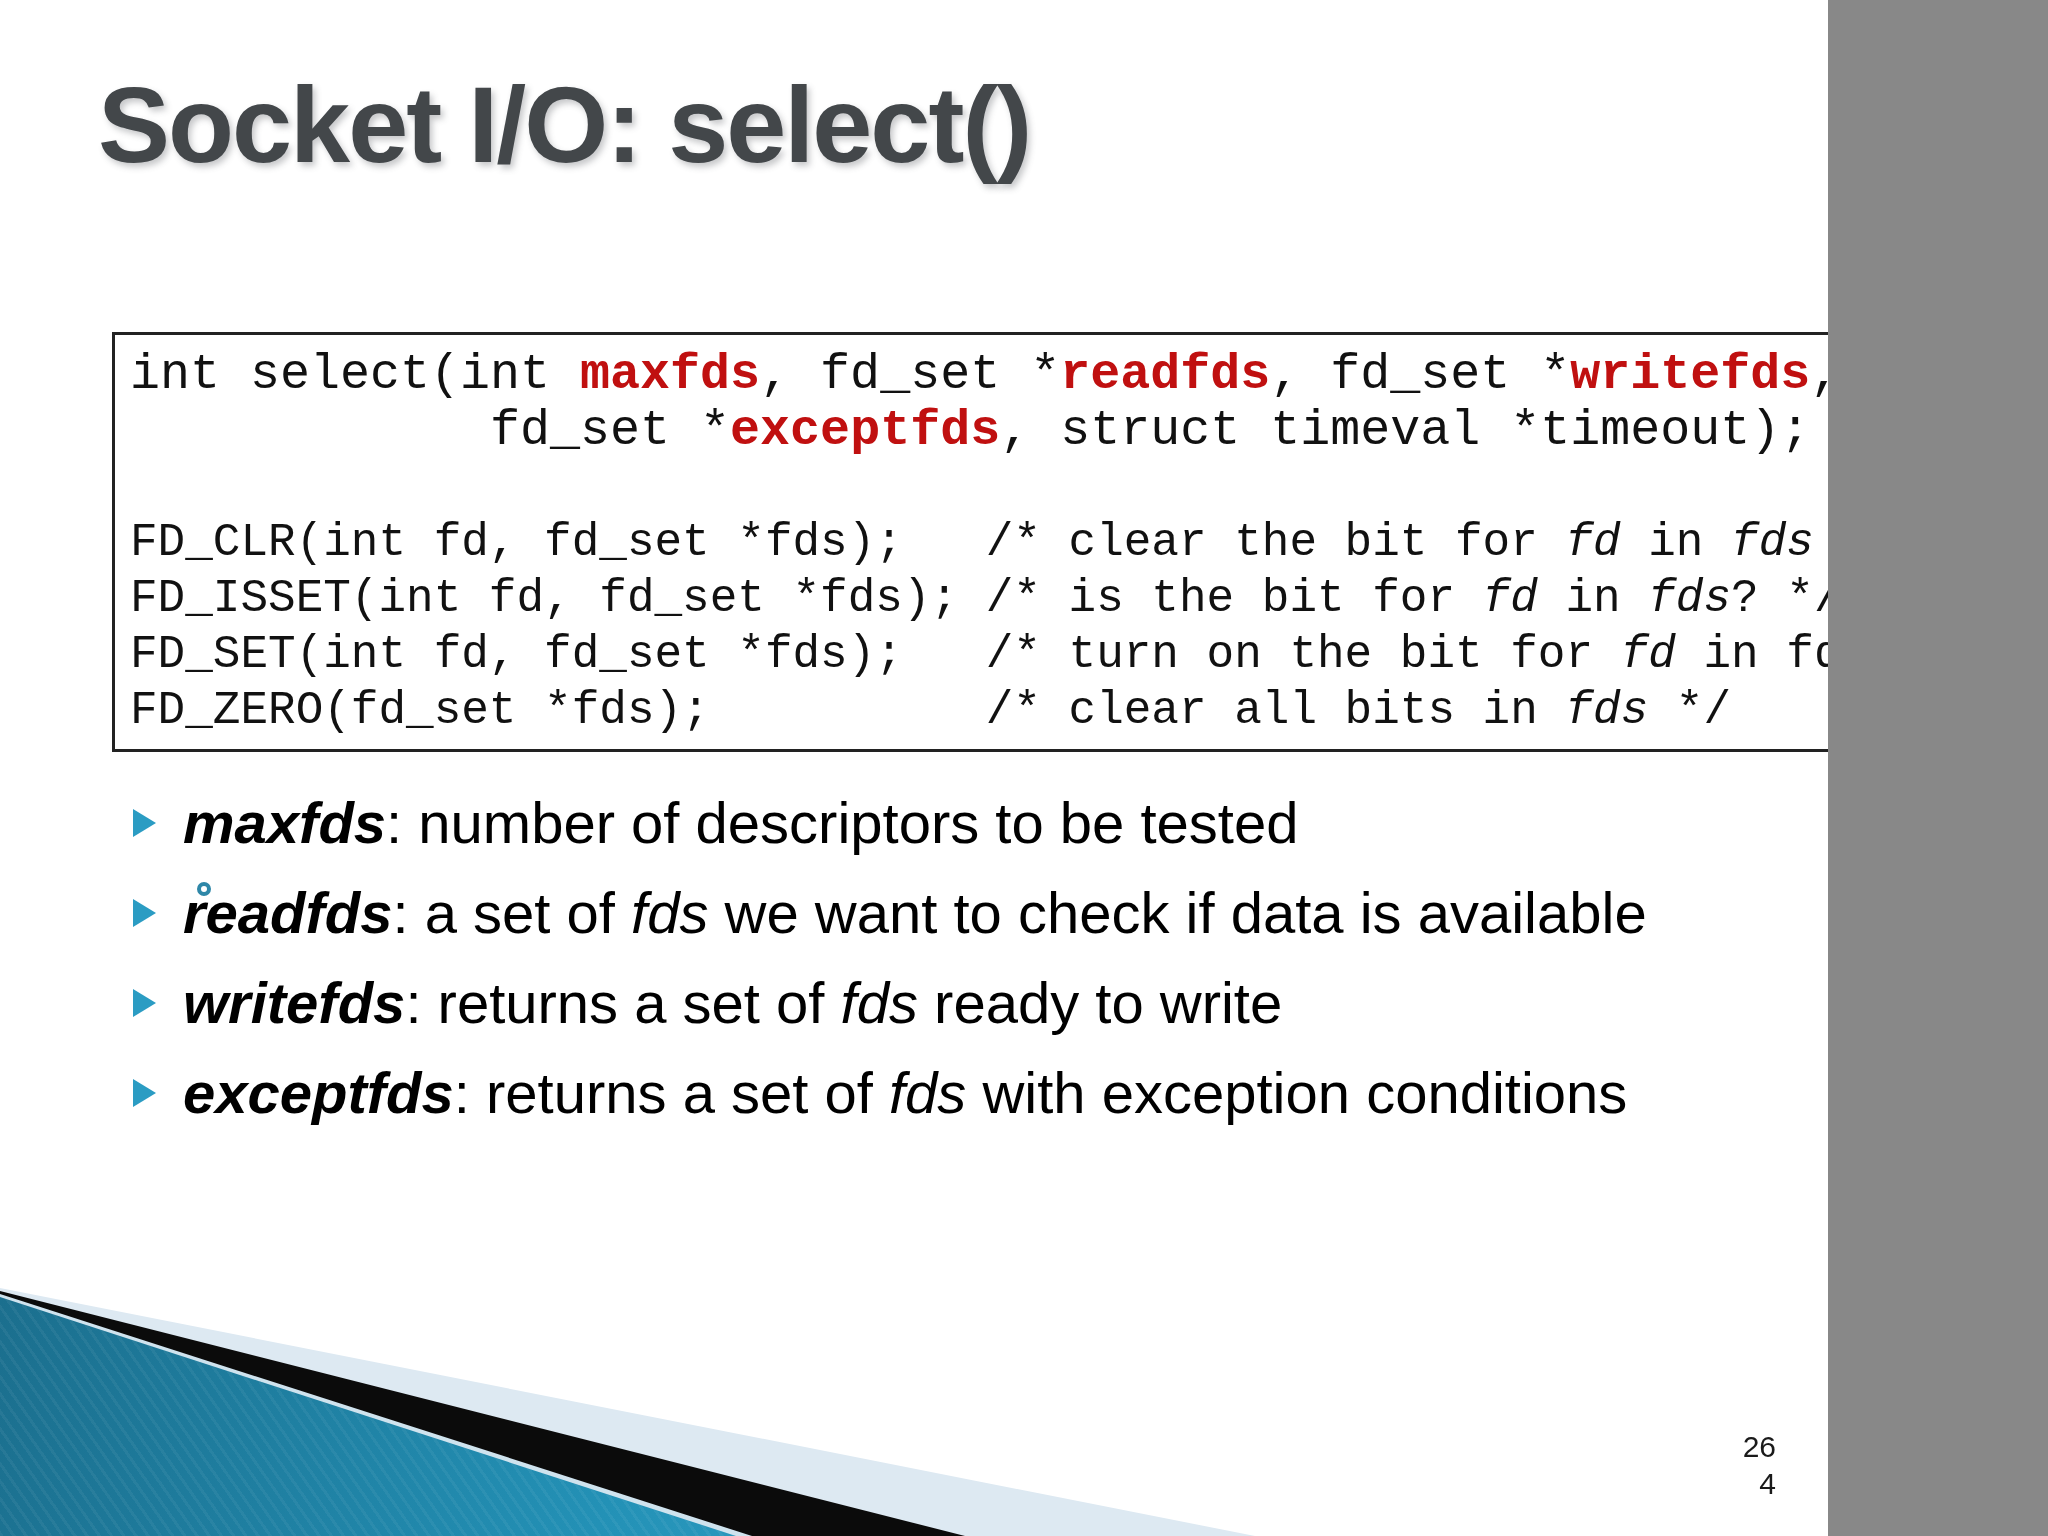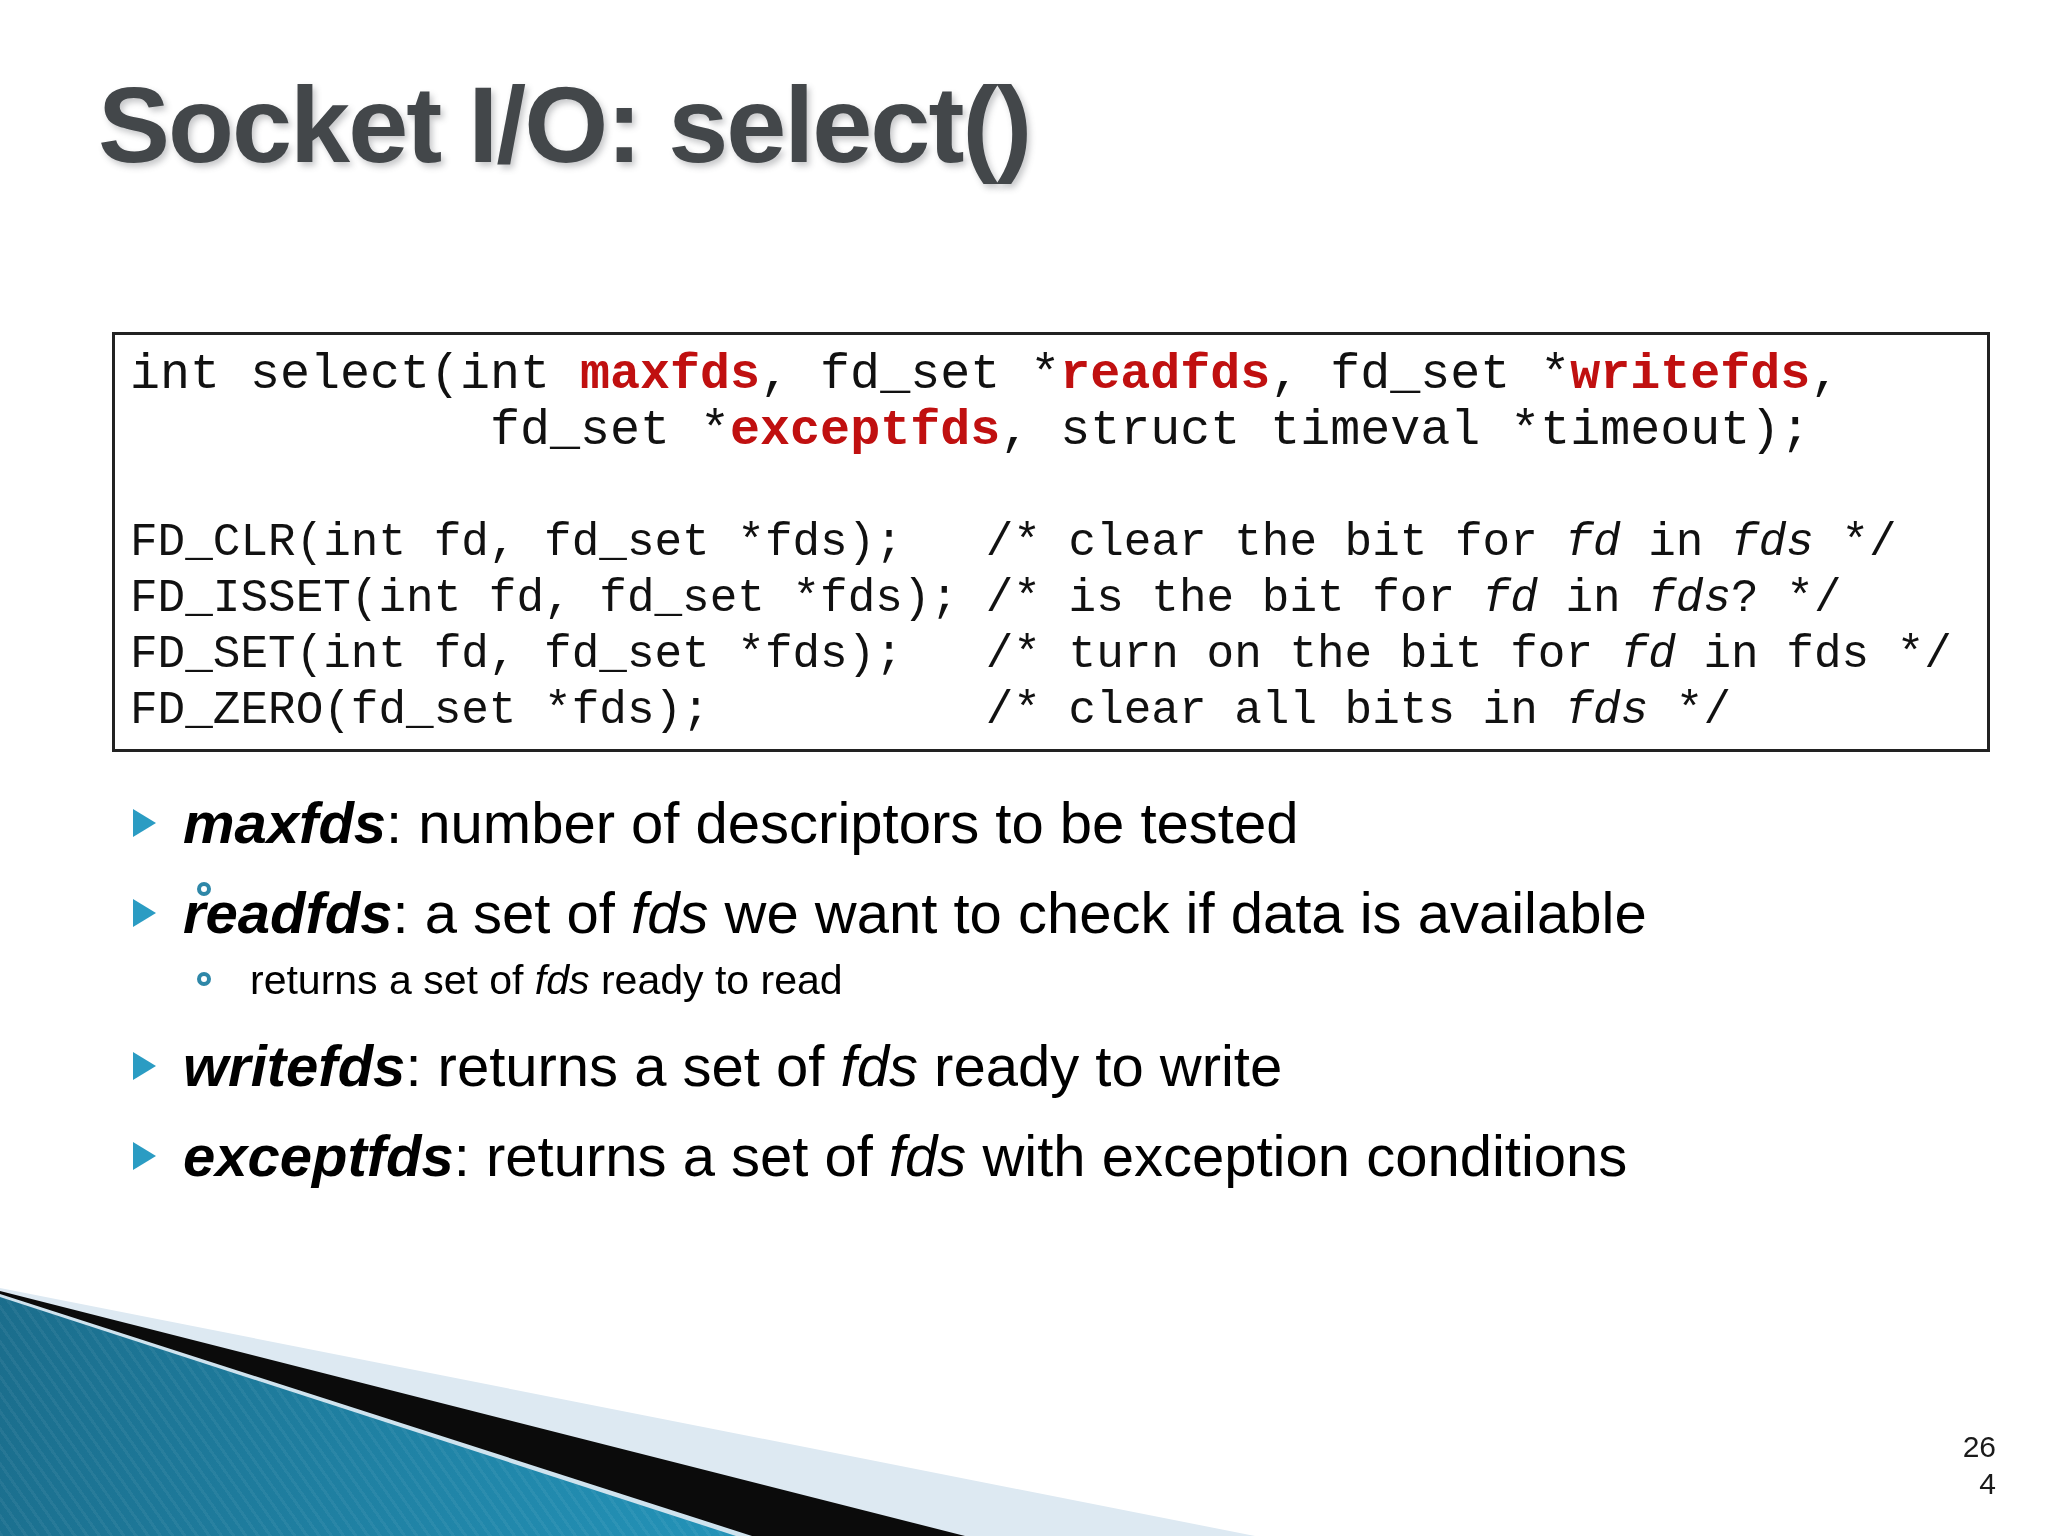--- a/index.html
+++ b/index.html
@@ -1,17 +1,17 @@
 <!DOCTYPE html>
 <html><head>
 <meta charset="utf-8">
 <style>
   html,body { margin:0; padding:0; background:#888; }
   .slide {
-    position:relative; width:2048px; height:1536px;
+    position:relative; width:1828px; height:1536px;
     background:#ffffff; overflow:hidden;
     font-family:"Liberation Sans", sans-serif;
     color:#000;
   }
   
   .title {
     position:absolute; left:98px; top:62px; margin:0;
     font-size:108px; font-weight:700; letter-spacing:-2px;
     color:#43474a;
     text-shadow:3px 4px 6px rgba(70,74,78,0.30);
@@ -98,23 +98,20 @@
     <div class="l1">
       <span class="tri"></span><span class="term">maxfds</span><span>: number of descriptors to be tested</span>
     </div>
     <div class="l2">
       <span class="ring"></span>
     </div>
 
     <div class="l1">
       <span class="tri"></span><span class="term">readfds</span><span>: a set of </span><span class="it">fds</span><span> we want to check if data is available</span>
     </div>
-    <div class="l2">
-      <span class="ring"></span><span>returns a set of </span><span class="it">fds</span><span> ready to read</span>
-    </div>
 
     <div class="l1">
       <span class="tri"></span><span class="term">writefds</span><span>: returns a set of </span><span class="it">fds</span><span> ready to write</span>
     </div>
 
     <div class="l1">
       <span class="tri"></span><span class="term">exceptfds</span><span>: returns a set of </span><span class="it">fds</span><span> with exception conditions</span>
     </div>
 
   </div>

